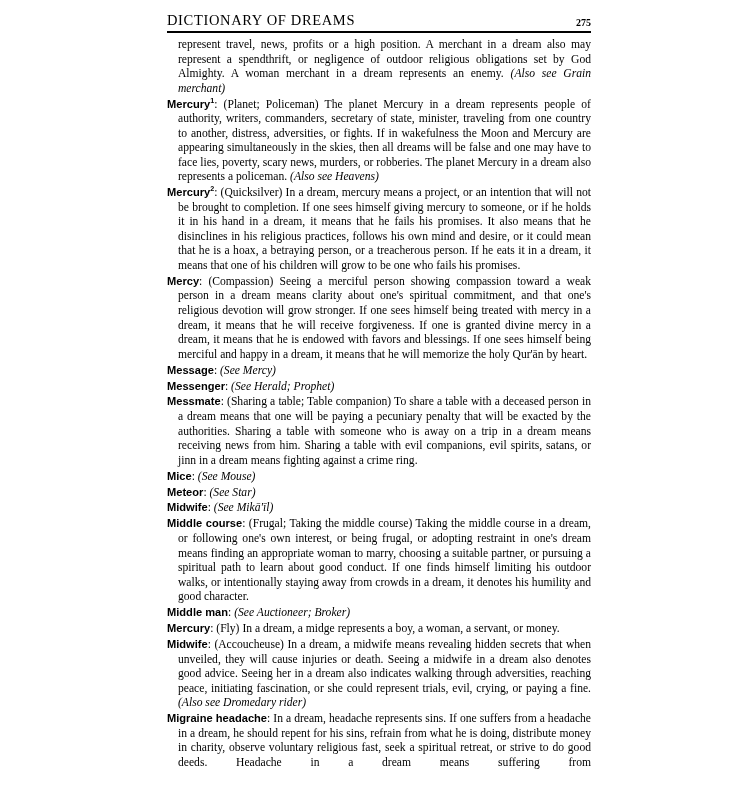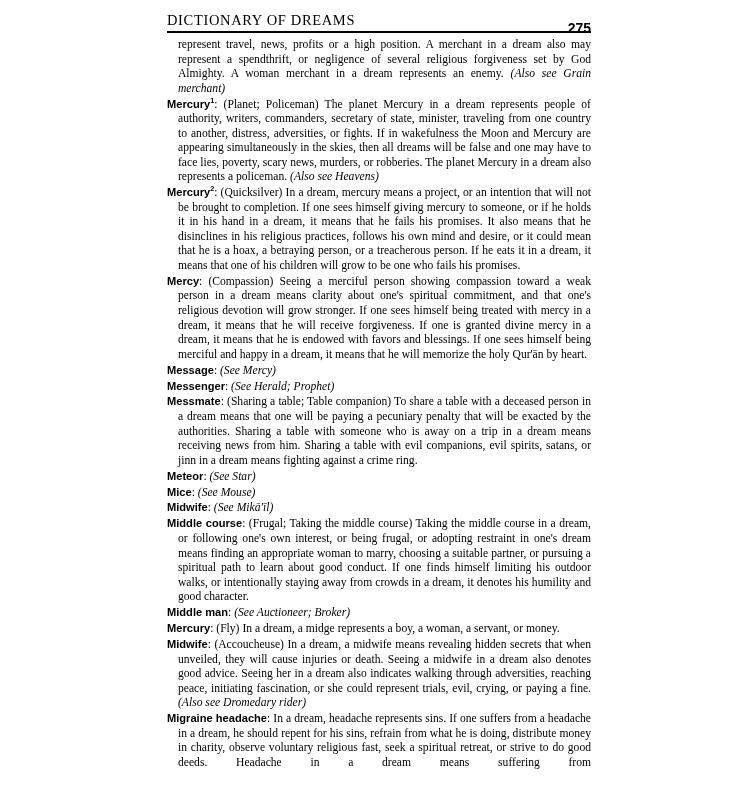--- a/index.html
+++ b/index.html
@@ -35,23 +35,23 @@
     top: 0;
     font-family: "Liberation Serif", "DejaVu Serif", serif;
     font-size: 14.5px;
     letter-spacing: 0.65px;
     white-space: nowrap;
     line-height: 17px;
   }
   .running-head .folio {
     position: absolute;
     right: 0;
-    top: 8px;
-    font-family: Liberation Sans, sans-serif;
-    font-size: 14px;
+    top: 2px;
+    font-family: Liberation Serif, serif;
+    font-size: 10px;
     font-weight: bold;
     line-height: 17px;
   }
   .head-rule {
     position: absolute;
     left: 167px;
     top: 31px;
     width: 424px;
     height: 1.6px;
     background: #000;
@@ -105,31 +105,31 @@
 <div class="page">
 
   <div class="running-head">
     <span class="title">DICTIONARY OF DREAMS</span>
     <span class="folio">275</span>
   </div>
   <div class="head-rule"></div>
 
   <div class="column">
 
-    <p class="entry cont"><span>represent travel, news, profits or a high position. A merchant in a dream also may represent a spendthrift, or negligence of several religious forgiveness set by God Almighty. A woman merchant in a dream represents an enemy. </span><span class="it">(Also see Grain merchant)</span></p>
+    <p class="entry cont"><span>represent travel, news, profits or a high position. A merchant in a dream also may represent a spendthrift, or negligence of outdoor religious obligations set by God Almighty. A woman merchant in a dream represents an enemy. </span><span class="it">(Also see Grain merchant)</span></p>
 
     <div id="entries">
         <p class="entry"><span class="hw">Mercury<sup>1</sup></span><span>: </span><span>(Planet; Policeman) The planet Mercury in a dream represents people of authority, writers, commanders, secretary of state, minister, traveling from one country to another, distress, adversities, or fights. If in wakefulness the Moon and Mercury are appearing simultaneously in the skies, then all dreams will be false and one may have to face lies, poverty, scary news, murders, or robberies. The planet Mercury in a dream also represents a policeman. </span><span class="it">(Also see Heavens)</span></p>
         <p class="entry"><span class="hw">Mercury<sup>2</sup></span><span>: </span><span>(Quicksilver) In a dream, mercury means a project, or an intention that will not be brought to completion. If one sees himself giving mercury to someone, or if he holds it in his hand in a dream, it means that he fails his promises. It also means that he disinclines in his religious practices, follows his own mind and desire, or it could mean that he is a hoax, a betraying person, or a treacherous person. If he eats it in a dream, it means that one of his children will grow to be one who fails his promises.</span></p>
         <p class="entry"><span class="hw">Mercy</span><span>: </span><span>(Compassion) Seeing a merciful person showing compassion toward a weak person in a dream means clarity about one's spiritual commitment, and that one's religious devotion will grow stronger. If one sees himself being treated with mercy in a dream, it means that he will receive forgiveness. If one is granted divine mercy in a dream, it means that he is endowed with favors and blessings. If one sees himself being merciful and happy in a dream, it means that he will memorize the holy Qur'ān by heart.</span></p>
         <p class="entry"><span class="hw">Message</span><span>: </span><span class="it">(See Mercy)</span></p>
         <p class="entry"><span class="hw">Messenger</span><span>: </span><span class="it">(See Herald; Prophet)</span></p>
         <p class="entry"><span class="hw">Messmate</span><span>: </span><span>(Sharing a table; Table companion) To share a table with a deceased person in a dream means that one will be paying a pecuniary penalty that will be exacted by the authorities. Sharing a table with someone who is away on a trip in a dream means receiving news from him. Sharing a table with evil companions, evil spirits, satans, or jinn in a dream means fighting against a crime ring.</span></p>
+        <p class="entry"><span class="hw">Mice</span><span>: </span><span class="it">(See Mouse)</span></p>
         <p class="entry"><span class="hw">Meteor</span><span>: </span><span class="it">(See Star)</span></p>
-        <p class="entry"><span class="hw">Mice</span><span>: </span><span class="it">(See Mouse)</span></p>
         <p class="entry"><span class="hw">Midwife</span><span>: </span><span class="it">(See Mikā'īl)</span></p>
         <p class="entry"><span class="hw">Middle course</span><span>: </span><span>(Frugal; Taking the middle course) Taking the middle course in a dream, or following one's own interest, or being frugal, or adopting restraint in one's dream means finding an appropriate woman to marry, choosing a suitable partner, or pursuing a spiritual path to learn about good conduct. If one finds himself limiting his outdoor walks, or intentionally staying away from crowds in a dream, it denotes his humility and good character.</span></p>
         <p class="entry"><span class="hw">Middle man</span><span>: </span><span class="it">(See Auctioneer; Broker)</span></p>
         <p class="entry"><span class="hw">Mercury</span><span>: </span><span>(Fly) In a dream, a midge represents a boy, a woman, a servant, or money.</span></p>
         <p class="entry"><span class="hw">Midwife</span><span>: </span><span>(Accoucheuse) In a dream, a midwife means revealing hidden secrets that when unveiled, they will cause injuries or death. Seeing a midwife in a dream also denotes good advice. Seeing her in a dream also indicates walking through adversities, reaching peace, initiating fascination, or she could represent trials, evil, crying, or paying a fine. </span><span class="it">(Also see Dromedary rider)</span></p>
         <p class="entry clipped"><span class="hw">Migraine headache</span><span>: </span><span>In a dream, headache represents sins. If one suffers from a headache in a dream, he should repent for his sins, refrain from what he is doing, distribute money in charity, observe voluntary religious fast, seek a spiritual retreat, or strive to do good deeds. Headache in a dream means suffering from</span></p>
       </div>
 
   </div>
 </div>

